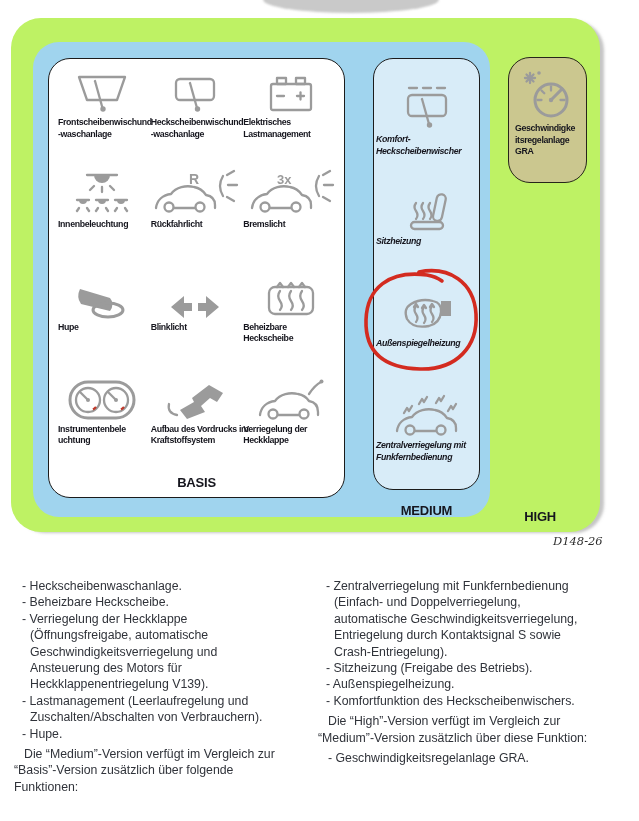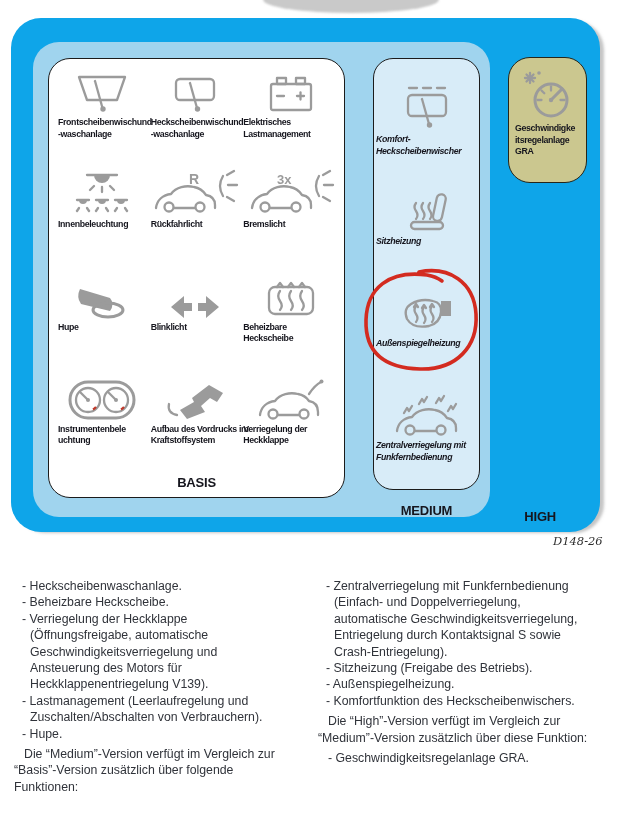--- a/index.html
+++ b/index.html
@@ -5,21 +5,21 @@
   html,body{margin:0;padding:0;background:#ffffff;}
   body{font-family:"Liberation Sans",sans-serif;}
   .page{position:relative;width:639px;height:821px;background:#ffffff;overflow:hidden;}
 
   
   .scan-arc{position:absolute;left:263px;top:-14px;width:176px;height:27px;
     background:#c9c9c9;border-radius:50%;filter:blur(1px);}
 
   
   .outer-box{position:absolute;left:11px;top:18px;width:589px;height:514px;
-    background:#0ea5e9;border-radius:30px;
+    background:#bef264;border-radius:30px;
     box-shadow:5px 2px 3px -1px rgba(150,150,150,.55);}
   .blue-box{position:absolute;left:22px;top:24px;width:457px;height:475px;
     background:#a0d4ee;border-radius:26px;}
   .basis-box{position:absolute;left:15px;top:16px;width:297px;height:440px;
     background:#ffffff;border:1.3px solid #1b1b1b;border-radius:22px;box-sizing:border-box;}
   .medium-box{position:absolute;left:340px;top:16px;width:107px;height:432px;
     background:#d8ecf8;border:1.3px solid #1b1b1b;border-radius:20px;box-sizing:border-box;}
   .high-box{position:absolute;left:497px;top:39px;width:79px;height:126px;
     background:#cbc78f;border:1.3px solid #26261a;border-radius:22px;box-sizing:border-box;}
 

